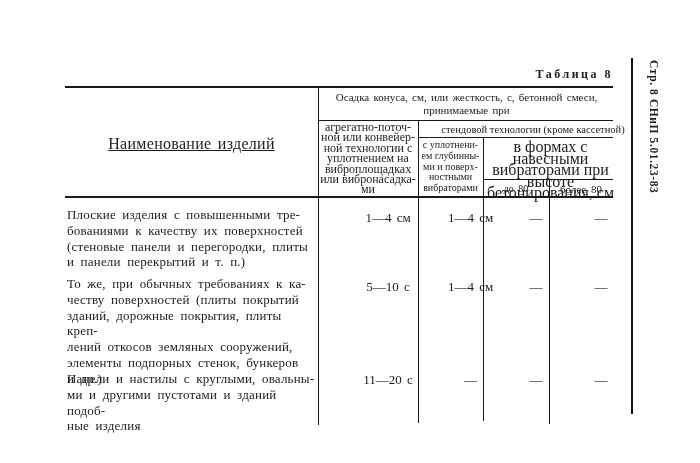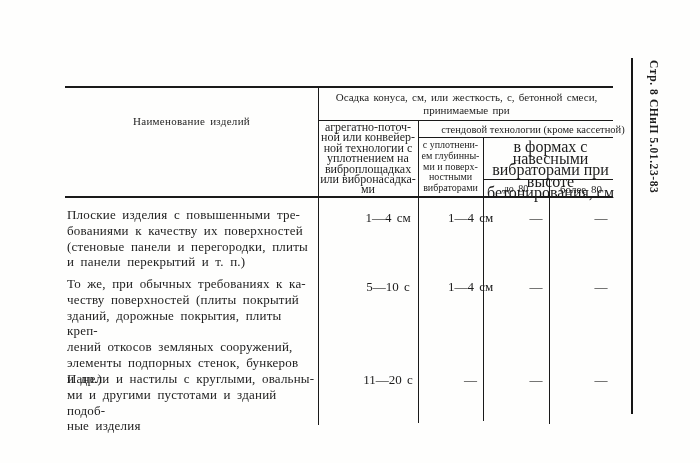--- a/index.html
+++ b/index.html
@@ -28,21 +28,21 @@
   .hl-slump   { left:318px; top:120px; width:295px; height:1px; }
   .hl-stand   { left:418px; top:137px; width:195px; height:1px; }
   .hl-mounted { left:483px; top:179px; width:130px; height:1px; }
   .hl-bottom  { left:65px;  top:196px; width:548px; height:2px; }
   .vl-1 { left:318px; top:86px;  width:1px; height:339px; }
   .vl-2 { left:418px; top:120px; width:1px; height:303px; }
   .vl-3 { left:483px; top:137px; width:1px; height:284px; }
   .vl-4 { left:549px; top:179px; width:1px; height:245px; }
   
   .cell { position:absolute; text-align:center; }
-  .h-products { left:65px;  top:115px; width:253px; font-size:11px; letter-spacing:0.3px; word-spacing:2px; }
+  .h-products { left:65px;  top:135px; width:253px; font-size:16px; letter-spacing:0.3px; word-spacing:2px;text-decoration:underline; }
   .h-slump    { left:320px; top:91px;  width:293px; font-size:11px; line-height:13px; white-space:pre-line; word-spacing:1.5px; }
   .h-aggflow  { left:320px; top:122px; width:96px;  font-size:12px; line-height:10.4px; white-space:pre-line; }
   .h-stand    { left:419px; top:124px; width:194px; font-size:10.5px; white-space:nowrap;margin-left:17px; }
   .h-deep     { left:419px; top:140px; width:63px;  font-size:10px; line-height:10.8px; white-space:pre-line; }
   .h-mounted  { left:486px; top:141px; width:129px; font-size:16px; line-height:11.5px; white-space:pre-line; }
   .h-do80     { left:483px; top:183px; width:66px;  font-size:10px; word-spacing:2px; }
   .h-bolee80  { left:549px; top:183px; width:64px;  font-size:11px; word-spacing:2px; }
   
   .row-name {
     position:absolute; left:67px; width:250px;
@@ -53,20 +53,21 @@
   .val { position:absolute; text-align:center; font-size:13px; word-spacing:2px;padding-left:20px; }
   .vc-2 { left:318px; width:100px; } .vc-3 { left:418px; width:65px; }
   .vc-4 { left:483px; width:66px; }  .vc-5 { left:549px; width:64px; }
   .vr-1 { top:210px; } .vr-2 { top:279px; } .vr-3 { top:372px; }
 </style>
 </head>
 <body>
 
 <div class="page">
 
+  <div class="caption">Таблица 8</div>
 
   <div class="margin-rule"></div>
   <div class="margin-label">Стр. 8 СНиП 5.01.23-83</div>
 
   <div>
 
     <div class="hl hl-top"></div>
     <div class="hl hl-slump"></div>
     <div class="hl hl-stand"></div>
     <div class="hl hl-mounted"></div>

